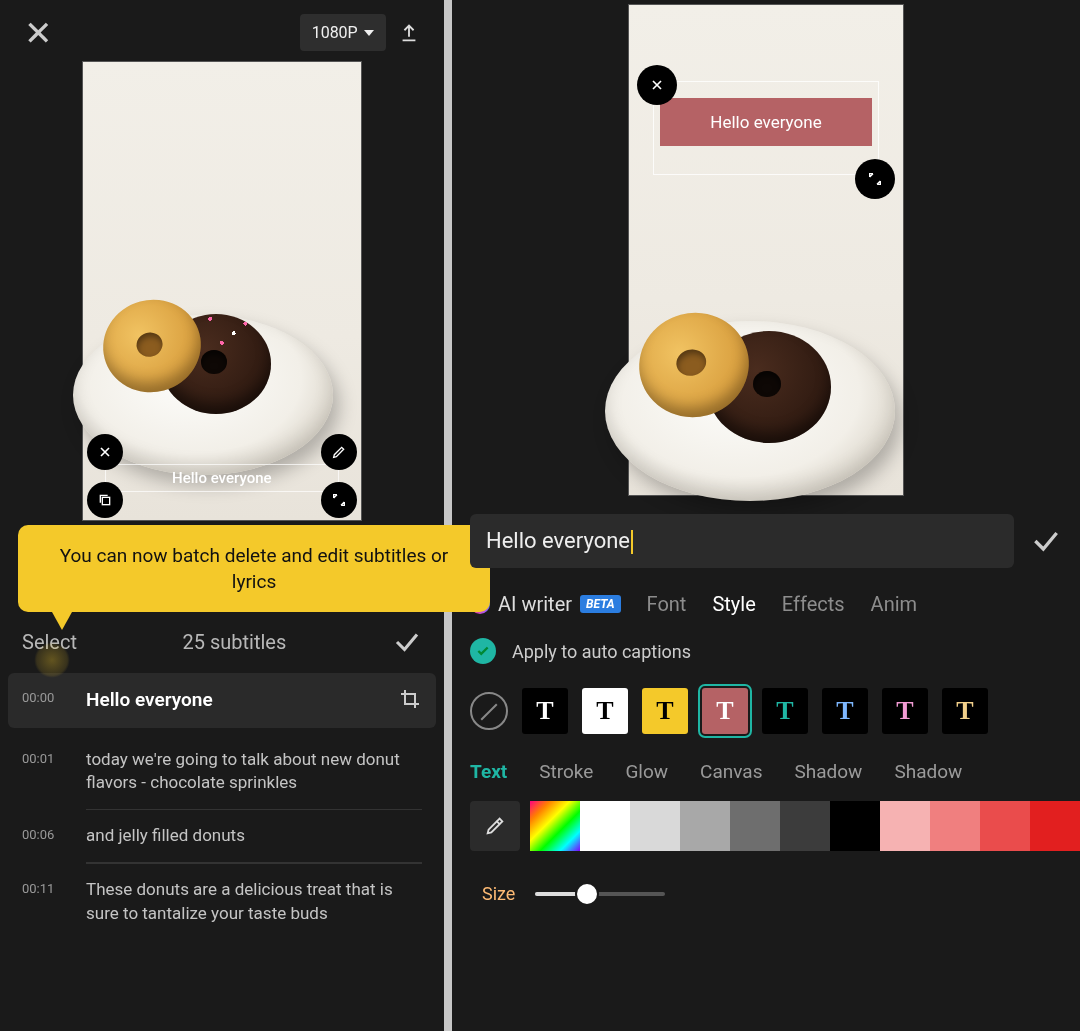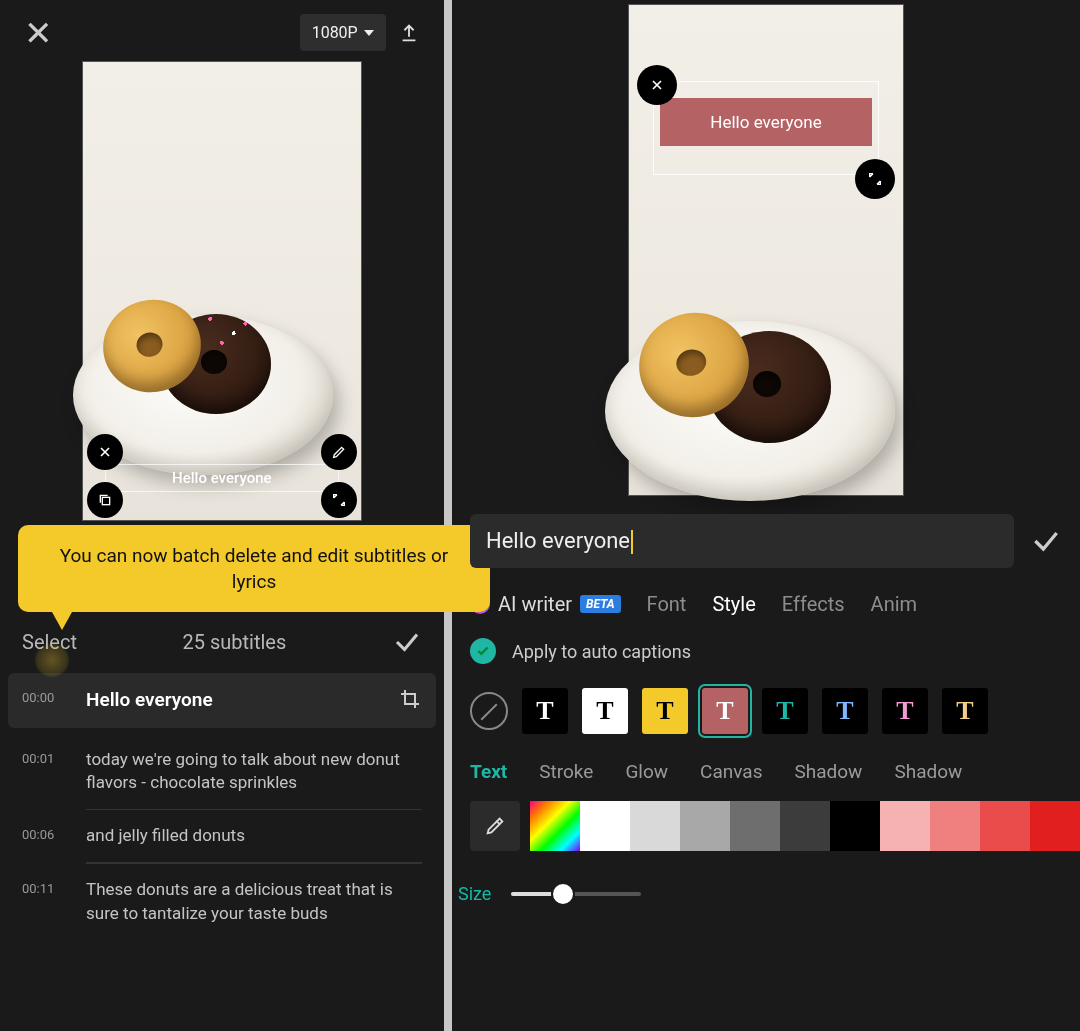--- a/index.html
+++ b/index.html
@@ -97,21 +97,21 @@
   .preset.sel { outline:2px solid #1fb6a4; outline-offset:2px;}
   
   .subtab-row { display:flex; gap:32px; padding:22px 18px 8px; font-size:19px; color:#9a9a9a;}
   .subtab-row .active{ color:#1fb6a4; font-weight:700;}
   
   .color-row { display:flex; align-items:center; gap:0; padding:10px 0 6px 18px; overflow:hidden;}
   .eyedrop { width:50px;height:50px;background:#2b2b2b;display:flex;align-items:center;justify-content:center;margin-right:10px;cursor:pointer;border-radius:4px;}
   .swatch { width:50px;height:50px; cursor:pointer;}
   .rainbow { background: linear-gradient(135deg,#ff0080,#ff8000,#ffff00,#00ff00,#00ffff,#8000ff);}
   
-  .size-row { display:flex; align-items:center; gap:20px; padding:26px 6px 10px; font-size:18px; color:#14b8a6;}
+  .size-row { display:flex; align-items:center; gap:20px; padding:26px 30px 10px; font-size:18px; color:#fdba74;}
   .slider { position:relative; flex:0 0 130px; height:4px; background:#555; border-radius:2px;}
   .slider .fill{position:absolute;left:0;top:0;height:100%;width:40%;background:#ddd;border-radius:2px;}
   .slider .thumb{position:absolute;left:40%;top:50%;width:20px;height:20px;border-radius:50%;background:#fff;transform:translate(-50%,-50%);border:3px solid #fff;box-shadow:0 0 0 2px #1a1a1a;}
   svg { display:block; }
 </style>
 </head>
 <body>
 
 <div class="panel-left">
   <div class="l-header">

